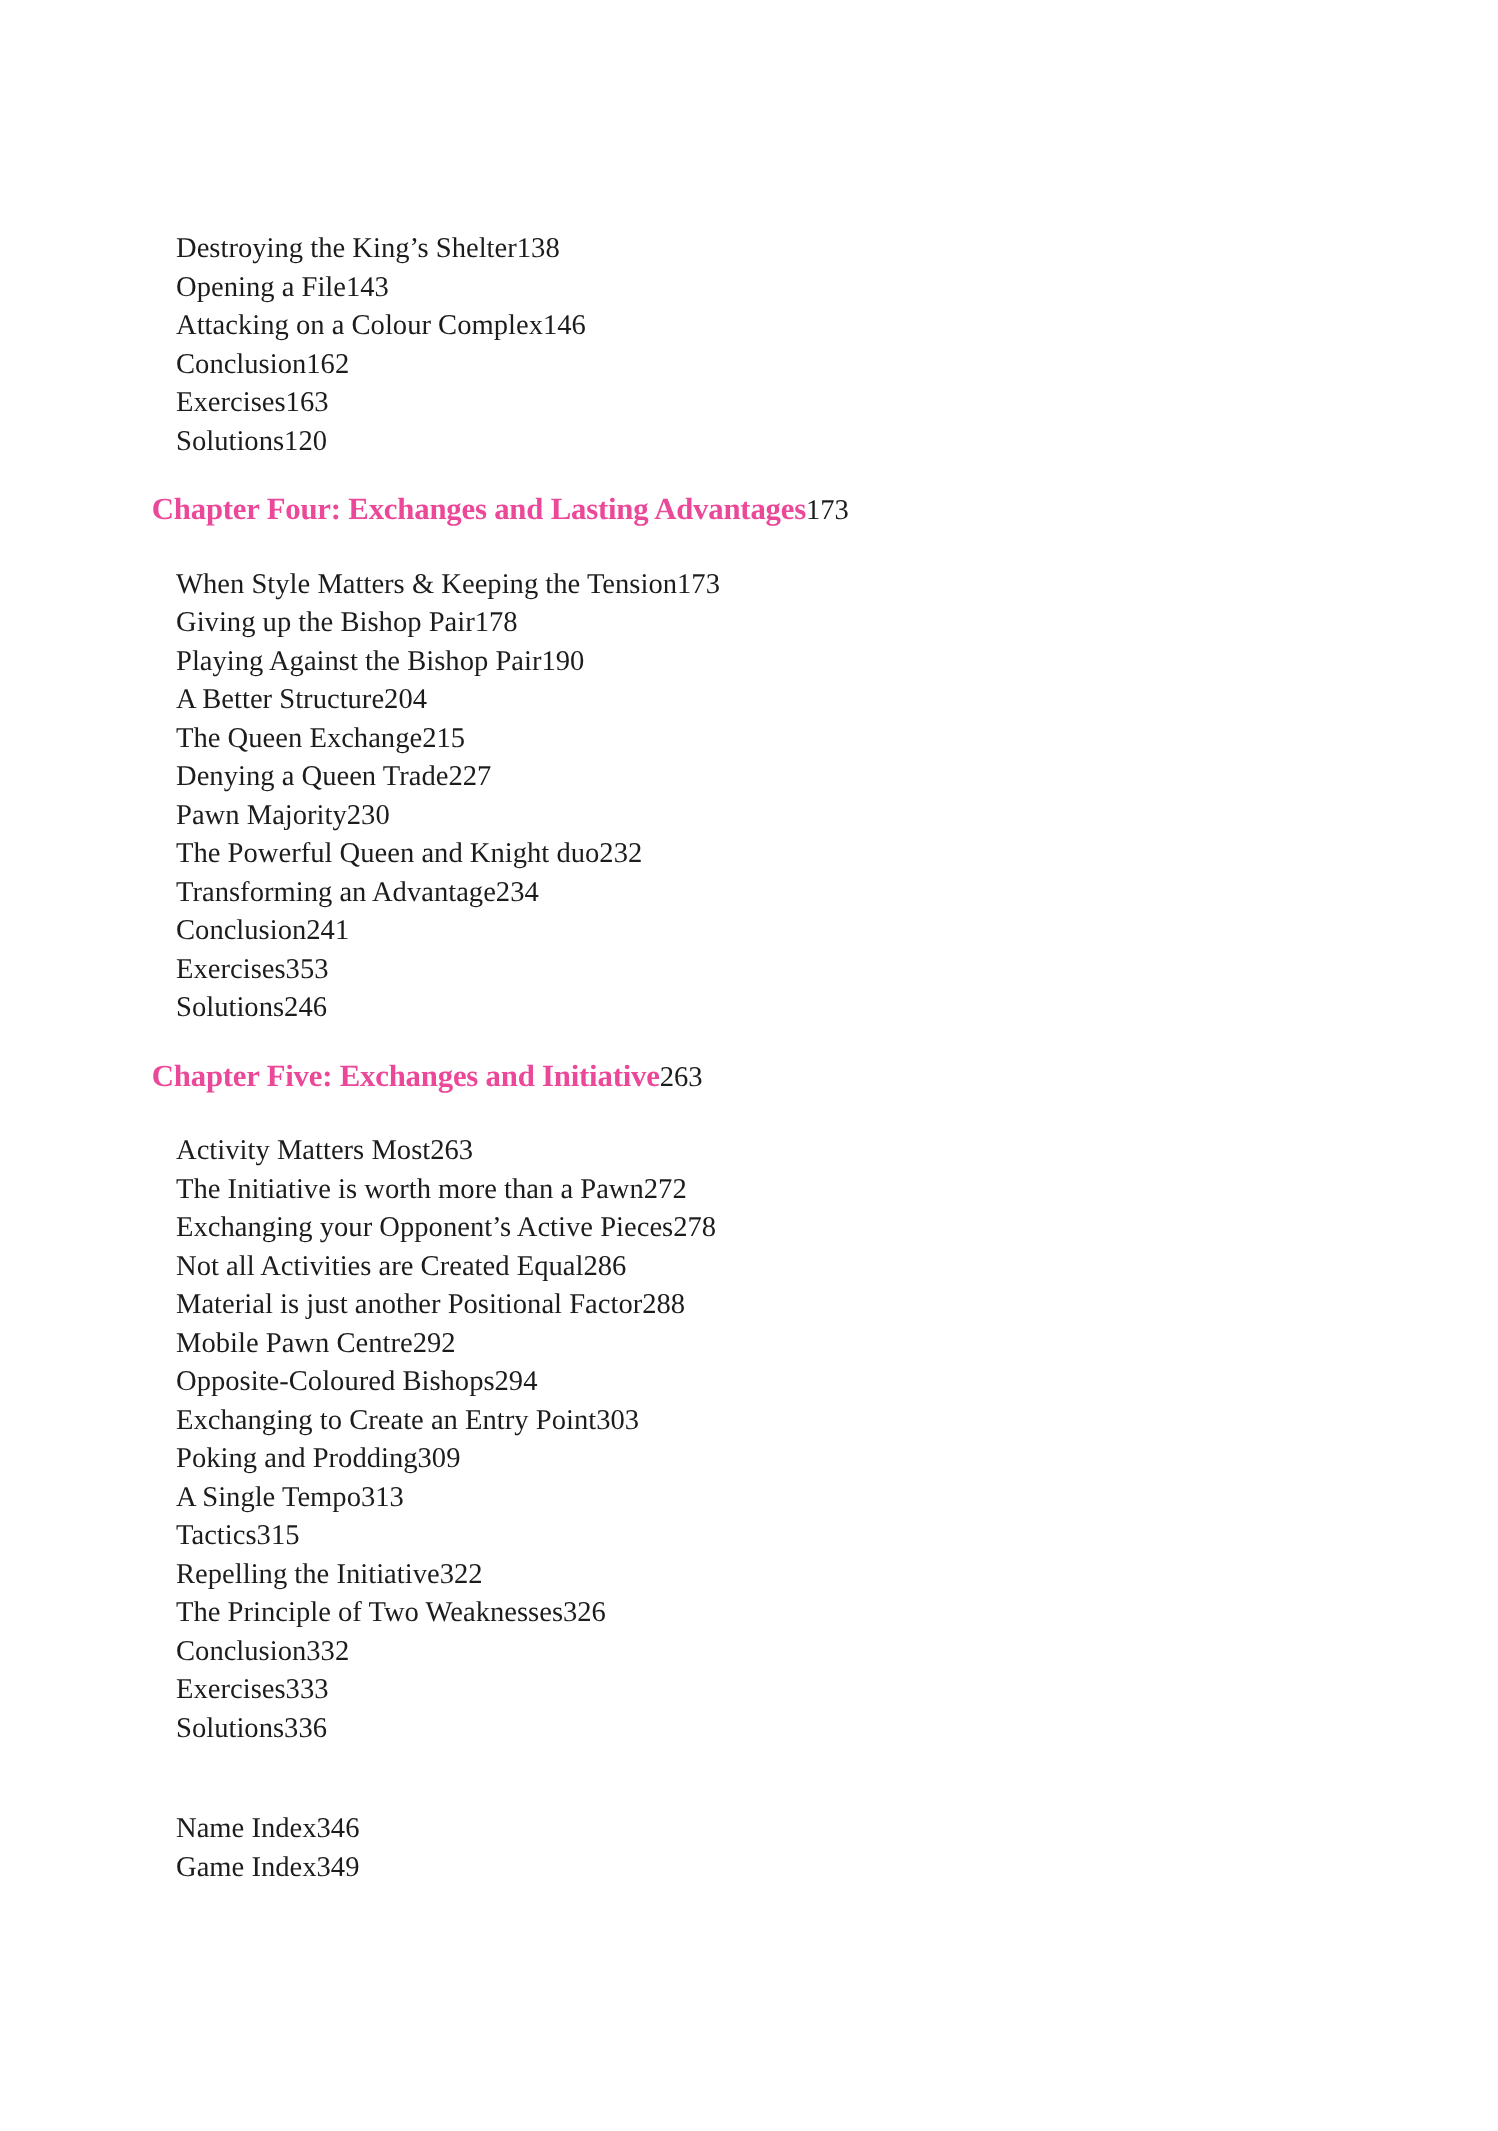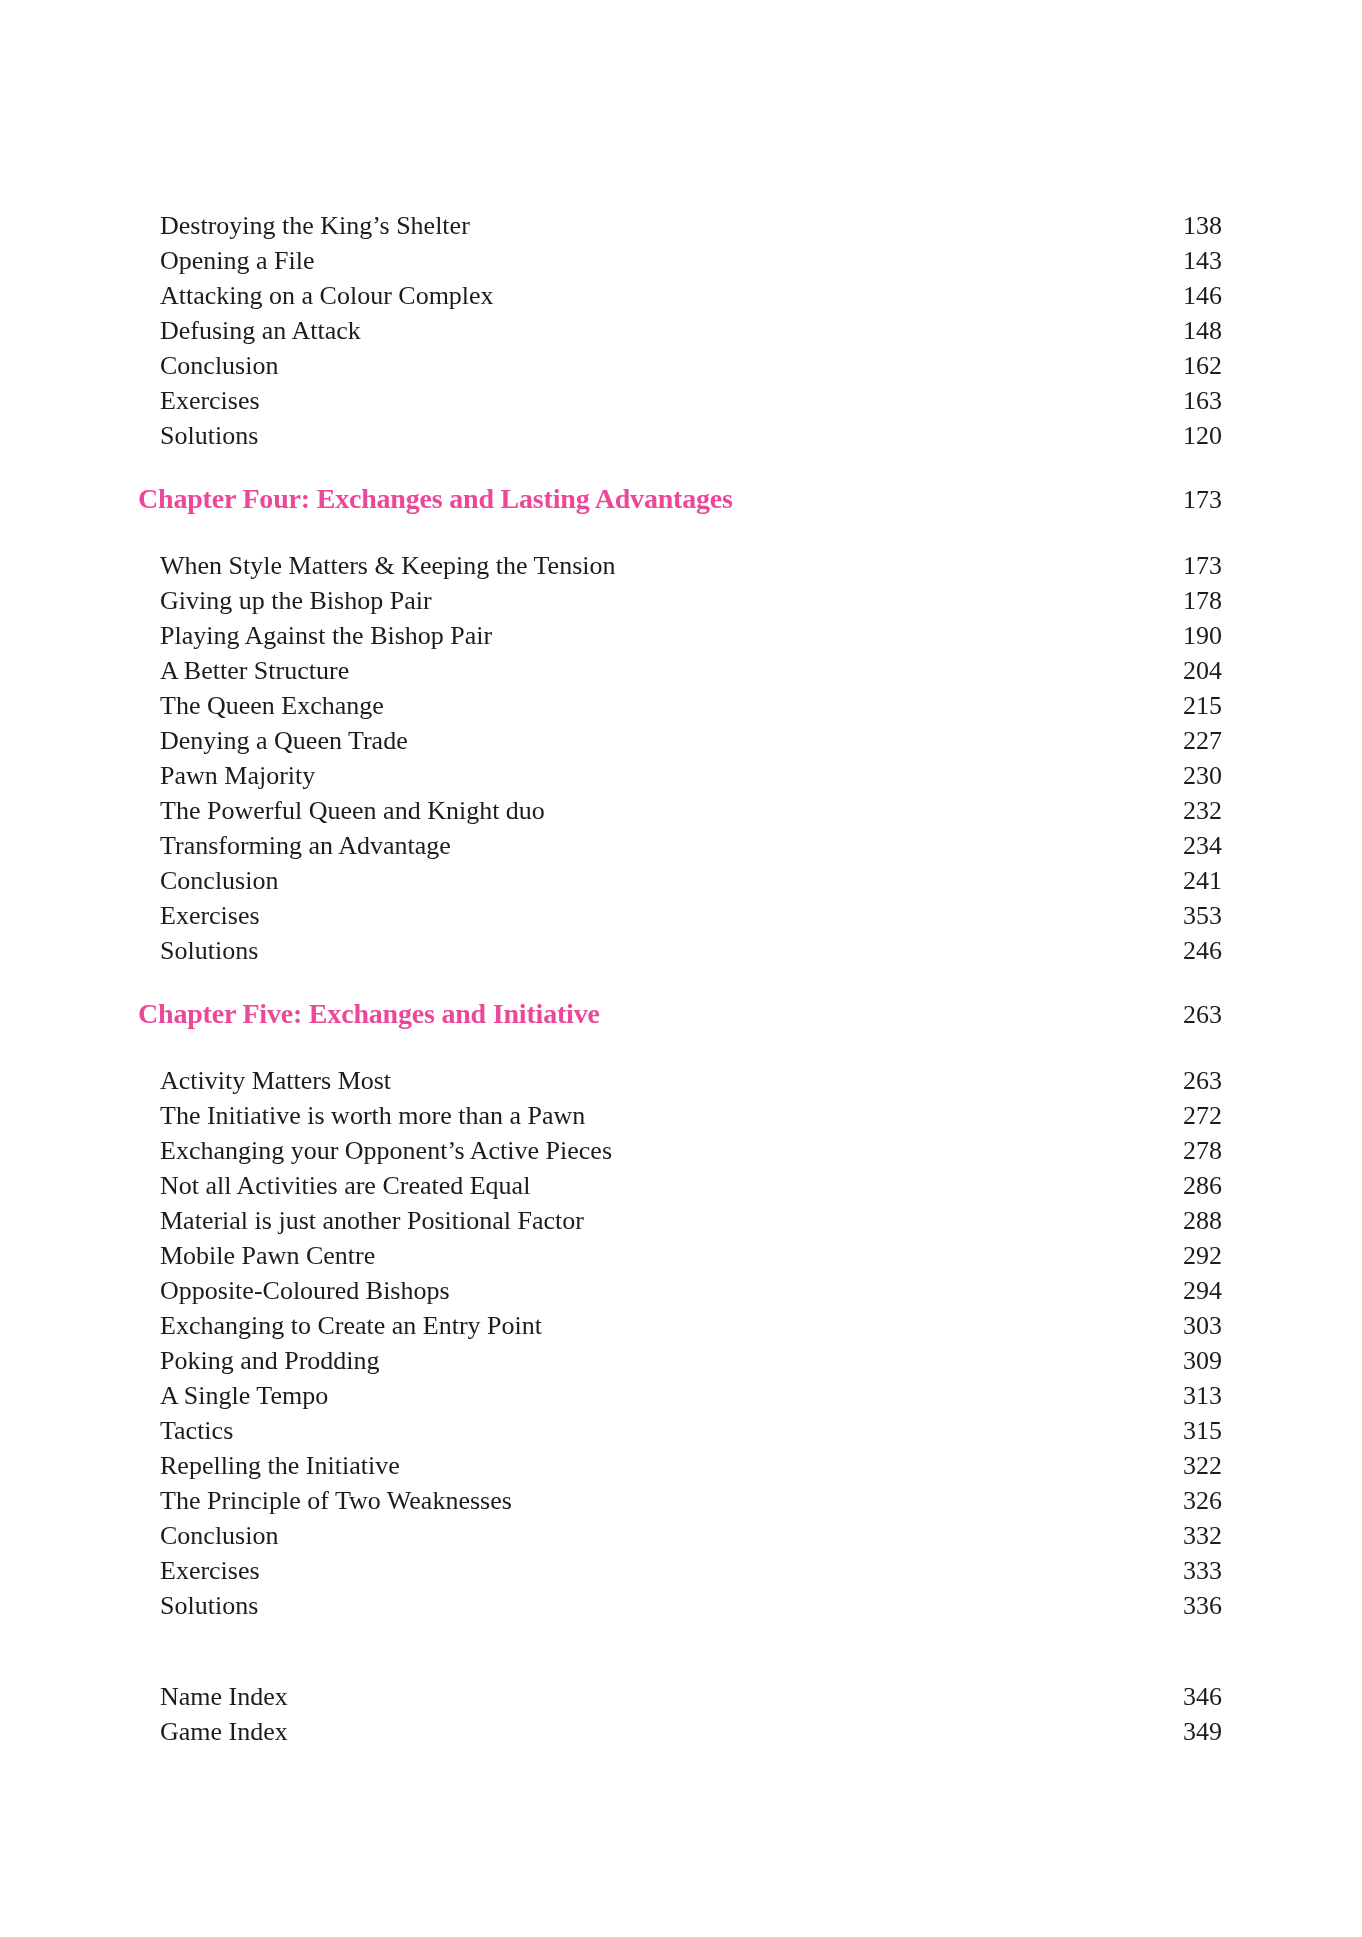--- a/index.html
+++ b/index.html
@@ -15,21 +15,20 @@
     position: absolute;
     left: 138px;
     top: 208px;
     width: 1084px;
     font-family: "Liberation Serif", "DejaVu Serif", serif;
     font-size: 26px;
     color: #1c1c1c;
   }
   .row {
     display: flex;
-    justify-content: space-between;
     align-items: baseline;
     height: 35px;
     line-height: 35px;
     white-space: nowrap;
   }
   .item-row { padding-left: 22px; }
   .heading-row { margin: 28px 0 32px 0; }
   .heading-label {
     font-weight: 700;
     font-size: 28px;
@@ -52,24 +51,20 @@
         </div>
         <div class="row item-row">
           <span class="entry-label">Opening a File</span>
           <span class="entry-page">143</span>
         </div>
         <div class="row item-row">
           <span class="entry-label">Attacking on a Colour Complex</span>
           <span class="entry-page">146</span>
         </div>
         <div class="row item-row">
-          <span class="entry-label">Defusing an Attack</span>
-          <span class="entry-page">148</span>
-        </div>
-        <div class="row item-row">
           <span class="entry-label">Conclusion</span>
           <span class="entry-page">162</span>
         </div>
         <div class="row item-row">
           <span class="entry-label">Exercises</span>
           <span class="entry-page">163</span>
         </div>
         <div class="row item-row">
           <span class="entry-label">Solutions</span>
           <span class="entry-page">120</span>

